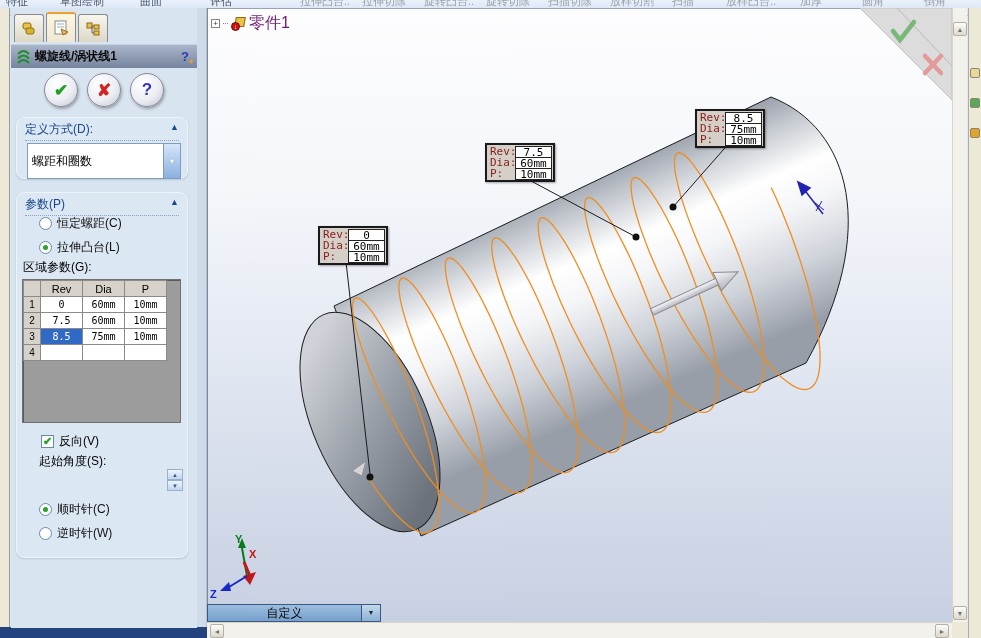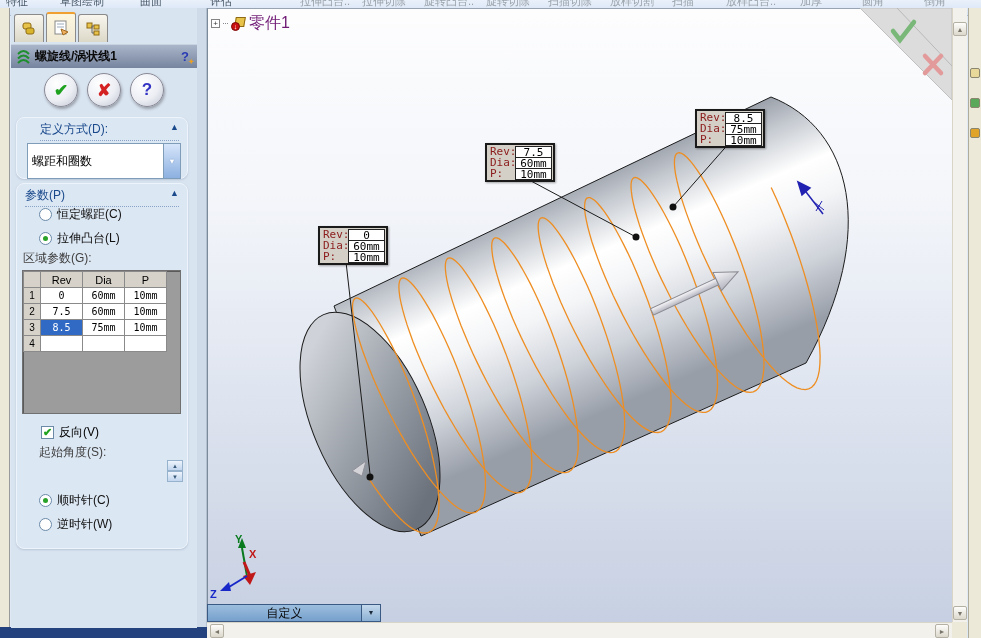--- a/index.html
+++ b/index.html
@@ -37,43 +37,43 @@
 
   #btn-row { left:11px; top:73px; width:186px; height:42px; display:flex; justify-content:center; gap:9px; }
   .round-btn { width:34px; height:34px; border-radius:50%; border:1px solid #8a8a96;
     background:radial-gradient(circle at 35% 30%, #ffffff 0%, #eceef4 55%, #c2c4d2 100%);
     box-shadow:1px 2px 3px rgba(0,0,0,.3); font-size:17px; font-weight:bold;
     display:flex; align-items:center; justify-content:center; cursor:pointer; }
   .round-btn.ok { color:#1fa21f; } .round-btn.cancel { color:#d42222; } .round-btn.help { color:#3434c4; }
 
   .group { position:absolute; left:16px; width:172px; background:#dce7f4;
     border:1px solid #eef4fb; border-radius:8px; box-shadow:0 1px 2px rgba(90,110,140,.25); }
-  #group-def { top:117px; height:62px;padding-left:15px; }
-  #group-par { top:183px; height:366px; }
+  #group-def { top:117px; height:62px; }
+  #group-par { top:192px; height:366px; }
   .g-header { position:relative; margin:3px 8px 0 8px; padding-bottom:2px; font-size:12px; color:#1a4a8c;
     border-bottom:1px dotted #8aa4c8; }
   .g-arrow { position:absolute; right:0; top:1px; font-size:9px; color:#1a4a8c; cursor:pointer; }
 
   .dropdown { position:absolute; left:10px; top:25px; width:154px; height:36px; background:#fff;
     border:1px solid #7f9db9; font-size:12px; display:flex; align-items:center; cursor:pointer; }
   .dropdown .val { flex:1; padding-left:4px; color:#000; }
   .dd-btn { width:17px; height:100%; background:linear-gradient(#d6e5fa,#8cb0e0); border-left:1px solid #7f9db9;
     color:#fff; font-size:8px; display:flex; align-items:center; justify-content:center;
     text-shadow:0 0 1px #4070b0; }
 
   .radio-row { position:absolute; left:22px; display:flex; align-items:center; font-size:12px; color:#111; cursor:pointer; }
   .radio { width:13px; height:13px; border-radius:50%; background:#fff; border:1px solid #6a8aa8;
     margin-right:5px; position:relative; }
   .radio.sel::after { content:""; position:absolute; left:3px; top:3px; width:5px; height:5px;
     border-radius:50%; background:#2aa22a; }
   .check-row { position:absolute; left:24px; display:flex; align-items:center; font-size:12px; cursor:pointer; }
   .checkbox { width:13px; height:13px; background:#fff; border:1px solid #6a8aa8; margin-right:5px;
     font-size:11px; line-height:11px; color:#1fa21f; font-weight:bold; text-align:center; }
 
-  .lbl-blue { position:absolute; font-size:12px; color:#404040; }
+  .lbl-blue { position:absolute; font-size:12px; color:#000000; }
 
   #table-box { position:absolute; left:5px; top:86px; width:159px; height:144px; background:#9c9c9c;
     border:1px solid #707070; box-shadow:inset 1px 1px 0 #5a5a5a; overflow:hidden; }
   .param-table { border-collapse:collapse; font-family:"DejaVu Sans Mono", monospace; font-size:10px; }
   .param-table th { width:42px; height:16px; background:#d6d2ca; border:1px solid #8a8a8a;
     font-weight:normal; font-size:11px; font-family:"Liberation Sans",sans-serif; }
   .param-table th.rn, .param-table td.rn { width:17px; background:#d6d2ca;
     font-family:"Liberation Sans",sans-serif; font-size:10px; }
   .param-table td { height:16px; background:#fff; border:1px solid #8a8a8a; text-align:center; cursor:text; }
   .param-table td.sel { background:#316AC5; color:#fff; }

